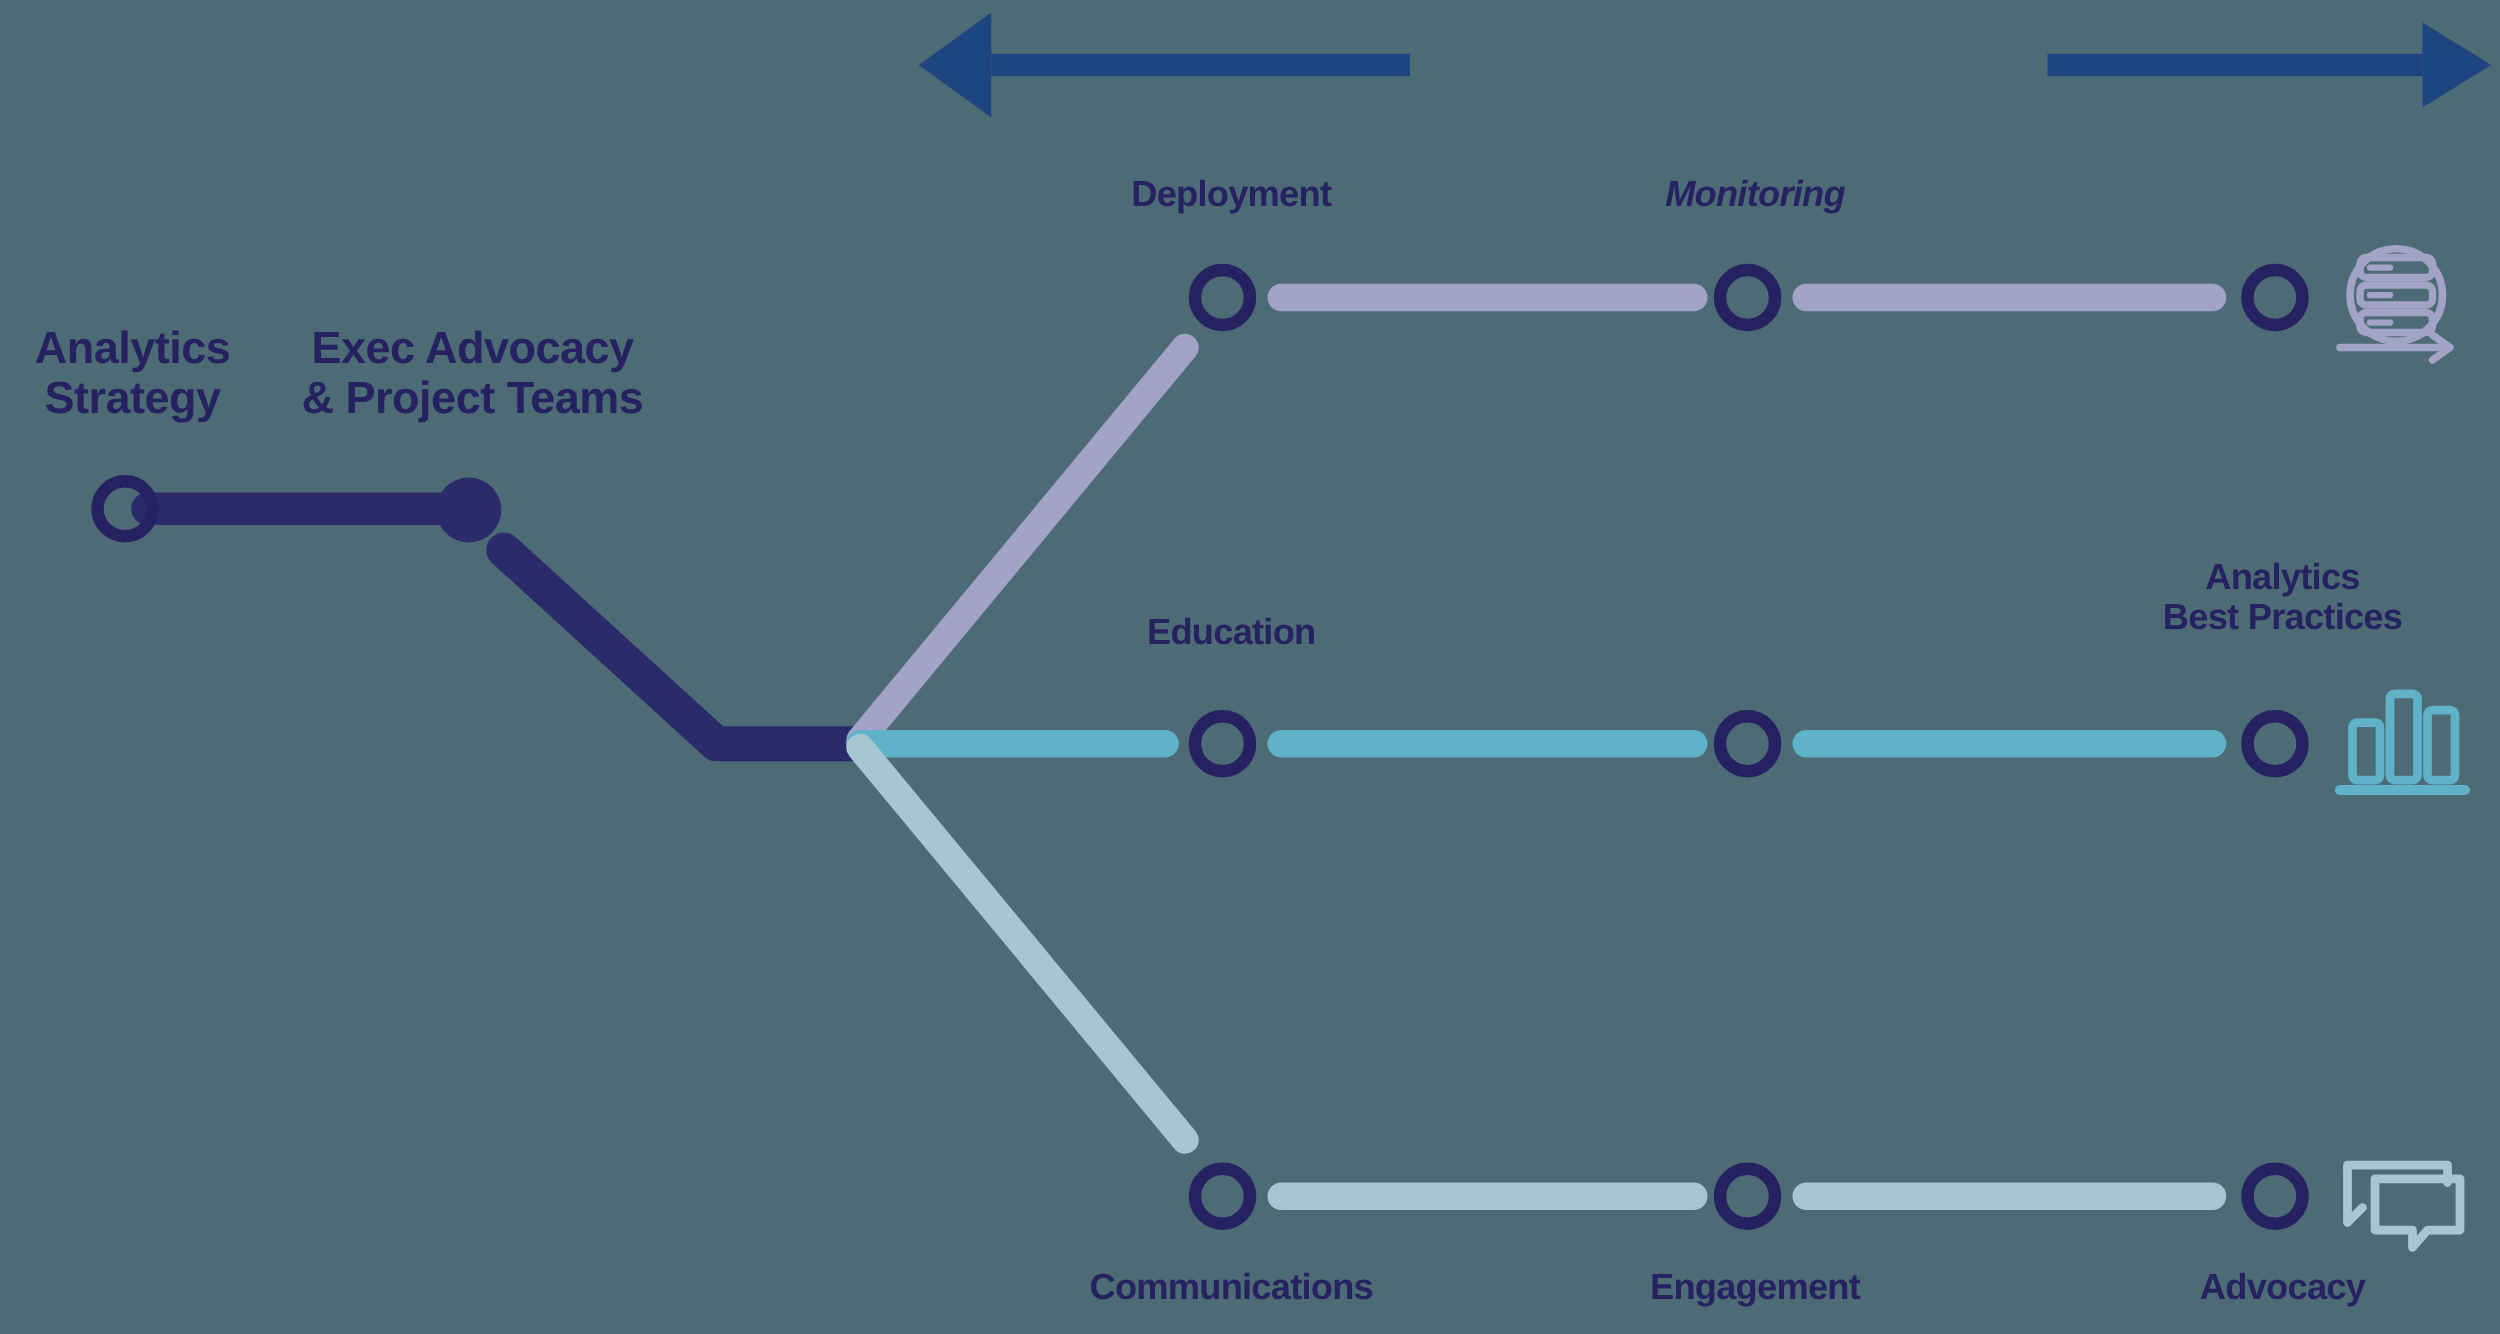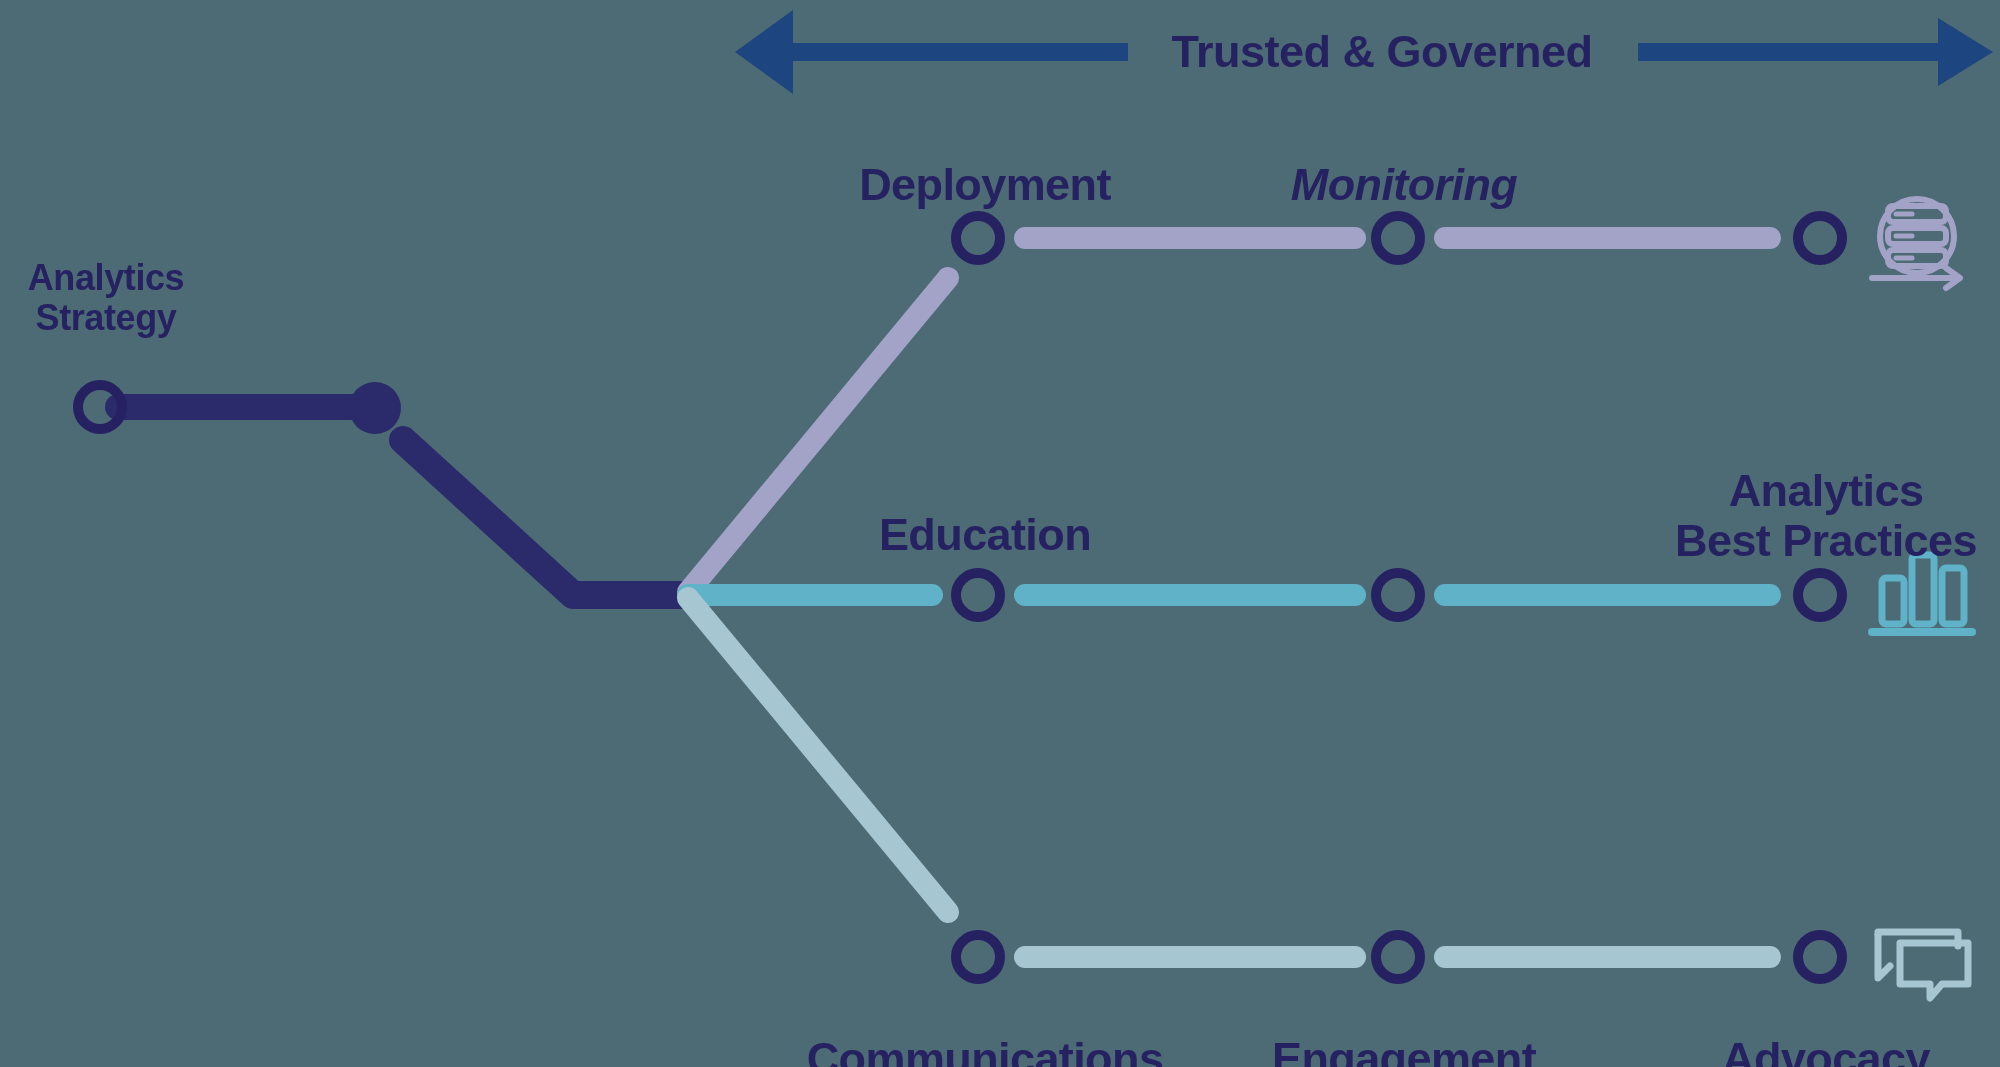--- a/index.html
+++ b/index.html
@@ -28,23 +28,22 @@
     font-family: "Liberation Sans", sans-serif;
     font-weight: bold;
     font-size: 36px;
     line-height: 1.12;
     letter-spacing: -0.4px;
     white-space: pre;
     text-align: center;
     transform: translateX(-50%);
   }
   .label.big {
-    font-size: 45px;
+    font-size: 29px;
     letter-spacing: -0.6px;
-    margin-top: 20px;
   }
   .banner-text {
     position: absolute;
     color: #262262;
     font-family: "Liberation Sans", sans-serif;
     font-weight: bold;
     font-size: 45px;
     letter-spacing: -0.5px;
     white-space: pre;
     transform: translateX(-50%);
@@ -116,24 +115,25 @@
     <g stroke="#a6c6d2" fill="none" stroke-width="7" stroke-linecap="round" stroke-linejoin="round">
       <path d="M1878 935 V932 H1958 V946"></path>
       <path d="M1878 935 V978 L1890 966"></path>
       <path d="M1900 943 H1968 V984 H1942 L1930 998 V984 H1900 Z"></path>
     </g>
 
     <circle cx="100" cy="407" r="22" fill="none" stroke="#262262" stroke-width="10"></circle>
     <circle cx="375" cy="408" r="26" fill="#2b2a6b"></circle>
   </svg>
 
-  <div class="banner-text" style="left:1382px; top:26px;">Trusted &amp; Governed</div>
 
   <div class="label" style="left:106px; top:258px;">Analytics
 Strategy</div>
+  <div class="label" style="left:378px; top:258px;">Exec Advocacy
+&amp; Project Teams</div>
 
   <div class="label big" style="left:985px; top:140px;">Deployment</div>
   <div class="label big" style="left:1404px; top:140px;font-style:italic;">Monitoring</div>
 
   <div class="label big" style="left:985px; top:490px;">Education</div>
   <div class="label big" style="left:1826px; top:446px;">Analytics
 Best Practices</div>
 
   <div class="label big" style="left:1404px; top:1014px;">Engagement</div>
   <div class="label big" style="left:985px; top:1014px;">Communications</div>

